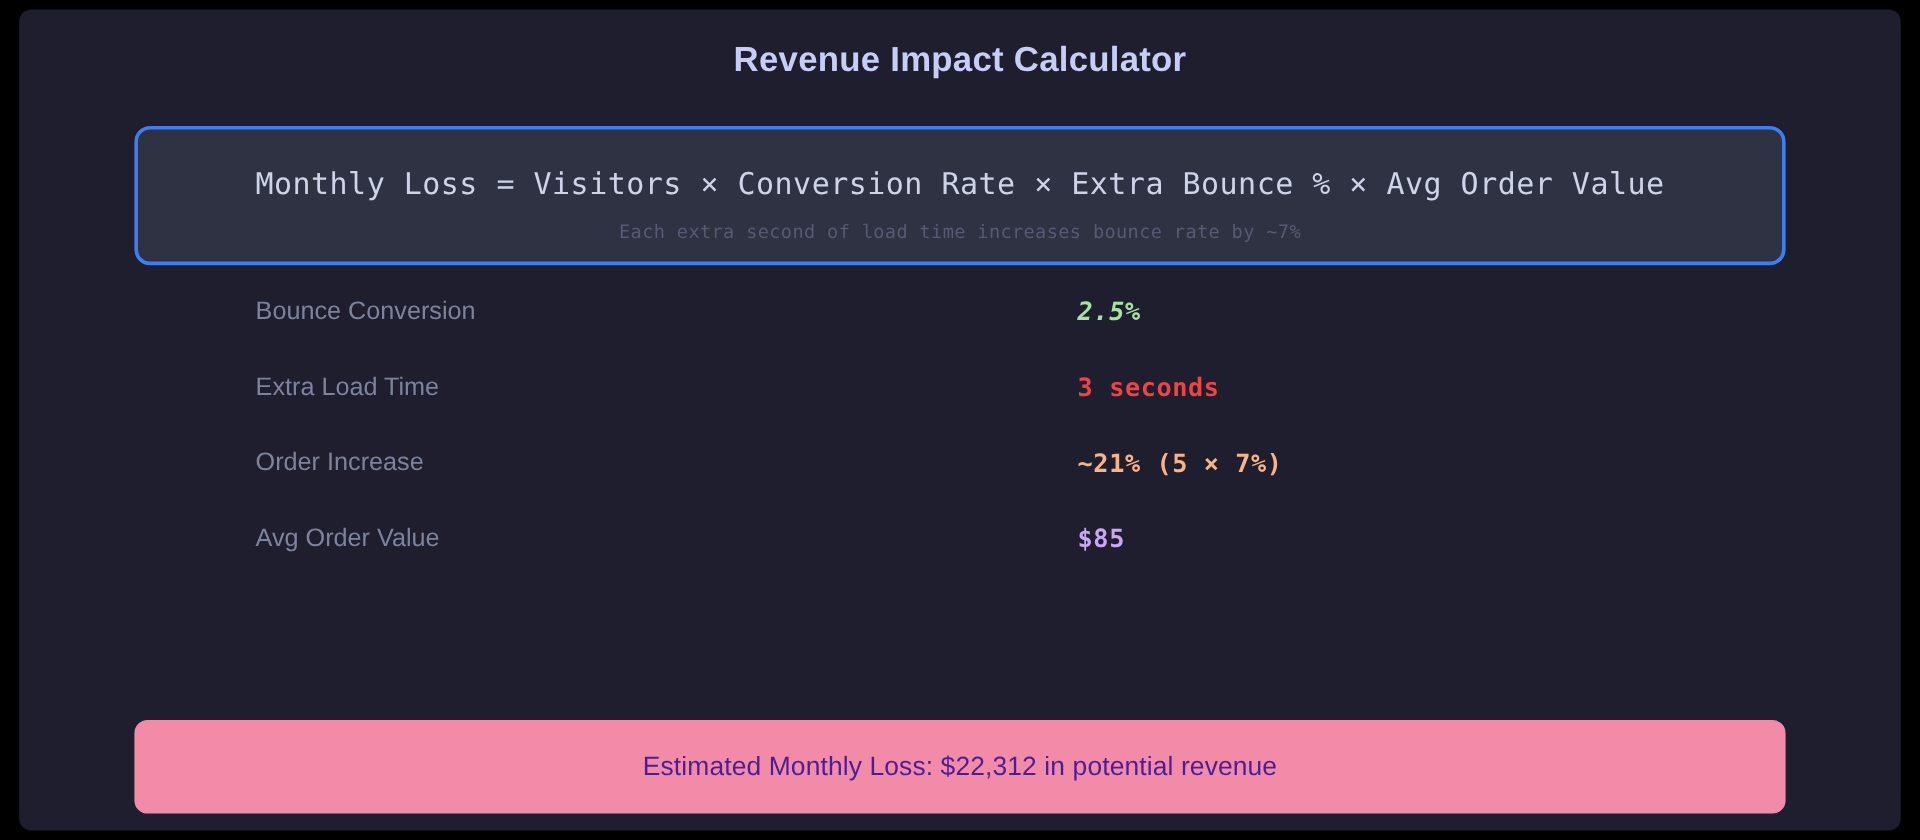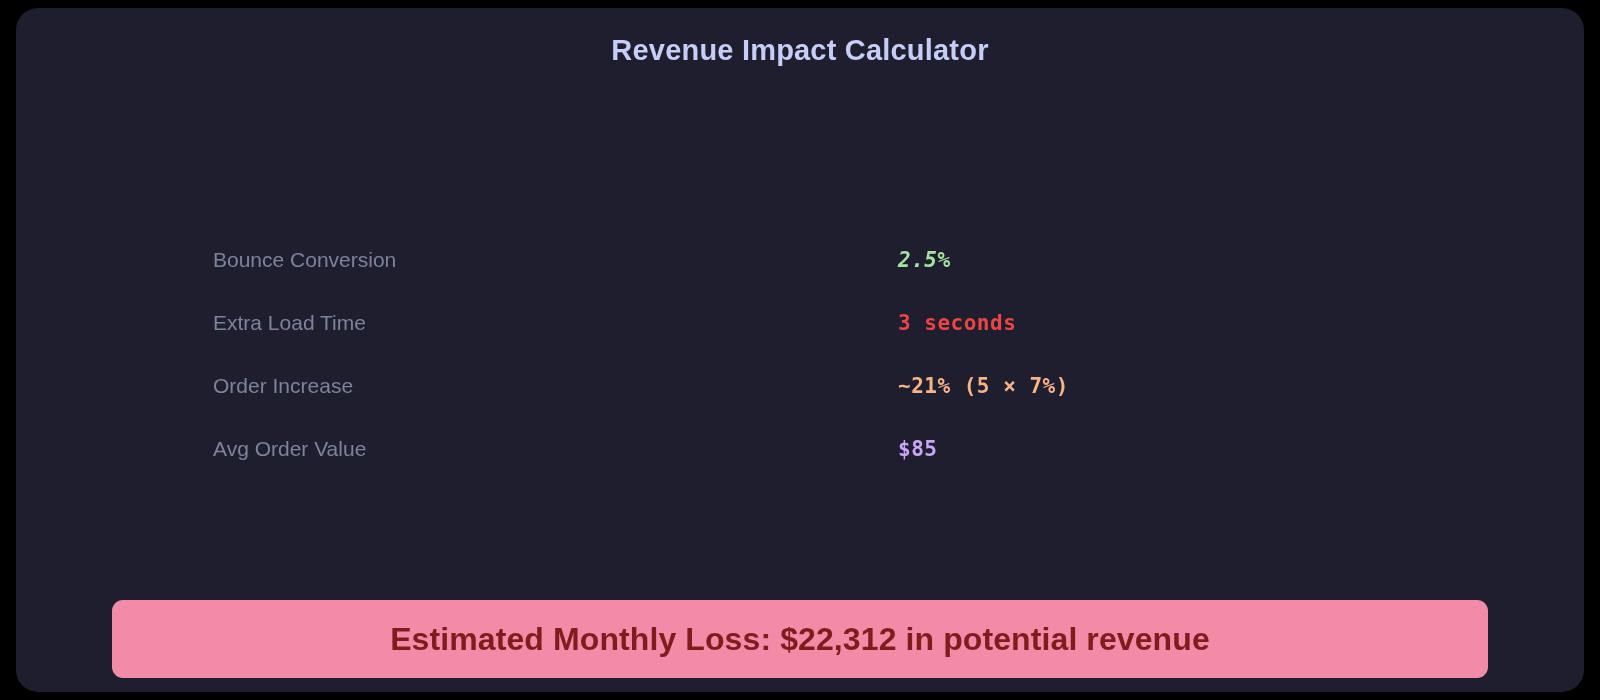--- a/index.html
+++ b/index.html
@@ -13,21 +13,21 @@
     overflow: hidden;
     font-family: "Liberation Sans", sans-serif;
   }
 
   .page {
     position: relative;
     width: 1568px;
     height: 684px;
     margin: 8px auto;
     background: #1e1e2e;
-    border-radius: 22px;
+    border-radius: 10px;
     box-sizing: border-box;
     overflow: hidden;
   }
 
   
   .page-title {
     position: absolute;
     top: 26px;
     left: 0;
     width: 100%;
@@ -115,34 +115,38 @@
     top: 592px;
     width: 1376px;
     height: 78px;
     border-radius: 11px;
     background: #f28ba8;
     display: flex;
     align-items: center;
     justify-content: center;
   }
   .result-text {
-    font-size: 32px;
-    font-weight: bold;
-    color: #7f1d1d;
+    font-size: 22px;
+    font-weight: normal;
+    color: #4c1d95;
     font-family: "Liberation Sans", sans-serif;
     letter-spacing: 0.1px;
   }
 </style>
 </head>
 <body>
 
 <div class="page">
 
   <div class="page-title">Revenue Impact Calculator</div>
 
+  <div class="formula-box">
+    <div class="formula-text">Monthly Loss = Visitors × Conversion Rate × Extra Bounce % × Avg Order Value</div>
+    <div class="formula-note">Each extra second of load time increases bounce rate by ~7%</div>
+  </div>
 
   <div class="rows">
 
 
     <div class="row">
       <div class="row-label">Bounce Conversion</div>
       <div class="row-value" style="color: rgb(166, 227, 161); font-style: italic;">2.5%</div>
     </div>
 
     <div class="row">

